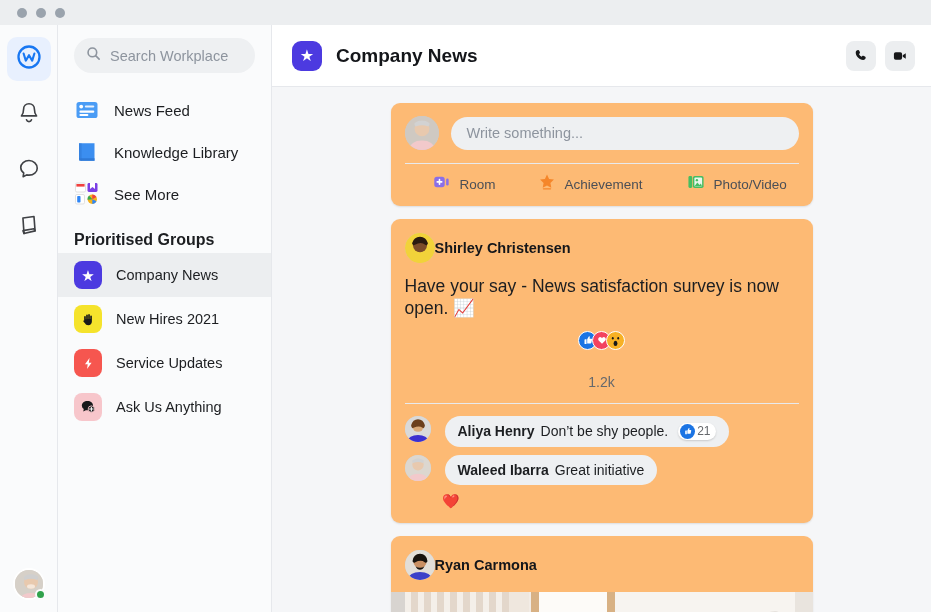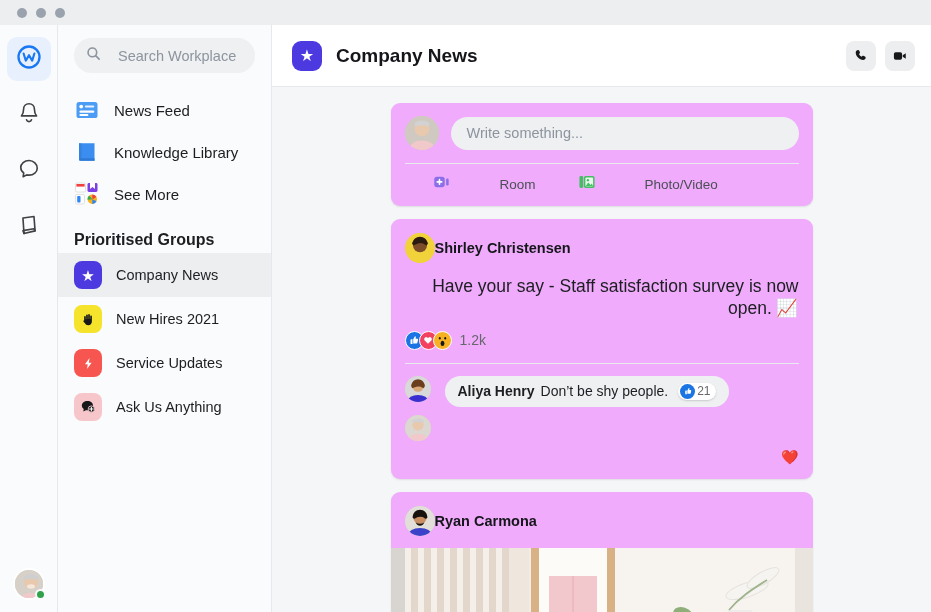--- a/index.html
+++ b/index.html
@@ -44,21 +44,21 @@
   }
 
   
   .sidebar {
     position: absolute; top: 25px; left: 58px; width: 214px; height: 587px;
     background: #fafbfc; border-right: 1px solid #e6e8ec;
   }
   .search-wrap { padding: 13px 16px 0 16px; }
   .search-box {
     height: 35px; border-radius: 18px; background: #eef0f2;
-    display: flex; align-items: center; padding: 0 12px; gap: 17px;
+    display: flex; align-items: center; padding: 0 12px; gap: 9px;
   }
   .search-text { color: #8d949e; font-size: 14.5px; }
 
   .nav-list { margin-top: 16px; }
   .nav-item {
     display: flex; align-items: center; gap: 14px;
     padding: 8px 16px; cursor: pointer;
   }
   .nav-ico { width: 26px; height: 26px; flex: 0 0 26px; position: relative; }
   .nav-label { font-size: 15px; color: #1c1e21; font-weight: 500; }
@@ -97,51 +97,51 @@
   .hdr-title { margin-left: 14px; font-size: 19px; font-weight: 700; color: #14161a; }
   .hdr-spacer { flex: 1; }
   .hdr-btn {
     width: 30px; height: 30px; border-radius: 8px; background: #eceef0;
     display: flex; align-items: center; justify-content: center;
     margin-left: 9px; cursor: pointer;
   }
 
   .feed { padding: 16px 0 0 0; height: 525px; overflow: hidden; }
   .card {
-    width: 422px; margin: 0 auto 13px auto; background: #f0abfc;
-    border-radius: 9px; box-shadow: 0 1px 2px rgba(0,0,0,.10); text-align: right;
+    width: 422px; margin: 0 auto 13px auto; background: #fdba74;
+    border-radius: 9px; box-shadow: 0 1px 2px rgba(0,0,0,.10);
   }
 
   
   .composer-top { display: flex; align-items: center; gap: 12px; padding: 13px 14px; }
   .av { border-radius: 50%; overflow: hidden; flex-shrink: 0; background: #cfc9c2; }
   .av-40 { width: 34px; height: 34px; }
   .av-32 { width: 30px; height: 30px; }
   .av-26 { width: 26px; height: 26px; }
   .composer-input {
     flex: 1; height: 33px; border-radius: 18px; background: #eef0f2;
     display: flex; align-items: center; padding: 0 16px;
     color: #8d949e; font-size: 14.5px;
   }
   .composer-div { height: 1px; background: #e8eaed; margin: 0 14px; }
   .composer-actions { display: flex; align-items: center; padding: 9px 14px 11px 14px; }
   .cact { display: flex; align-items: center; gap: 9px; cursor: pointer; }
   .cact:nth-child(1) { margin-left: 28px; }
   .cact:nth-child(2) { margin-left: 42px; }
   .cact:nth-child(3) { margin-left: 44px; }
-  .cact-label { font-size: 13.5px; color: #4b4f56; margin-left: 40px; }
+  .cact-label { font-size: 13.5px; color: #4b4f56; }
 
   
   .post-head { display: flex; align-items: center; gap: 0; padding: 14px 14px 0 14px; }
   .post-author { font-size: 14.5px; font-weight: 700; color: #14161a; }
   .post-body {
     padding: 12px 14px 0 14px; font-size: 17.5px; color: #1c1e21;
     line-height: 1.28; font-weight: 400;
   }
-  .reactions { display: flex; align-items: center; gap: 8px; padding: 11px 14px 13px 14px; }
+  .reactions { display: flex; align-items: center; gap: 24px; padding: 11px 14px 13px 14px; flex-direction: column; }
   .rstack { display: flex; align-items: center; }
   .rbubble {
     width: 19px; height: 19px; border-radius: 50%;
     display: flex; align-items: center; justify-content: center;
     border: 1.5px solid #fff; font-size: 11px; line-height: 1;
   }
   .rbubble + .rbubble { margin-left: -5px; }
   .rcount { font-size: 14px; color: #65686c; }
 
   .post-div { height: 1px; background: #e8eaed; margin: 0 14px; }
@@ -367,20 +367,29 @@
                 <rect x="1.4" y="4.2" width="11.6" height="11.6" rx="3" fill="#8a6fe8"></rect>
                 <path d="M7.2 7.4v5M4.7 9.9h5" stroke="#fff" stroke-width="1.8" stroke-linecap="round"></path>
                 <rect x="14.6" y="6.2" width="2.8" height="7.6" rx="1.3" fill="#8a6fe8"></rect>
               </svg>
             </span>
             <span class="cact-label">Room</span>
           </div>
           <div class="cact">
             <span>
               <svg width="18" height="18" viewBox="0 0 20 20">
+                <path d="M10 1.6 12.3 6.6 17.7 7.3 13.8 11.1 14.8 16.5 10 13.9 5.2 16.5 6.2 11.1 2.3 7.3 7.7 6.6z" fill="#f5862a"></path>
+                <path d="M6.1 17.6h7.8" stroke="#f5862a" stroke-width="1.5" stroke-linecap="round"></path>
+              </svg>
+            </span>
+            <span class="cact-label">Achievement</span>
+          </div>
+          <div class="cact">
+            <span>
+              <svg width="18" height="18" viewBox="0 0 20 20">
                 <rect x="1.6" y="3.4" width="4.2" height="13.2" rx="1.5" fill="#45bd62"></rect>
                 <rect x="6.6" y="3.4" width="11.8" height="13.2" rx="2" fill="#45bd62"></rect>
                 <rect x="8.2" y="5" width="8.6" height="10" rx="1.1" fill="#e9f7ed"></rect>
                 <circle cx="11" cy="8" r="1.3" fill="#45bd62"></circle>
                 <path d="M8.4 14.6 11.4 10.5 14 13.2 15.4 11.7 16.7 14.6z" fill="#45bd62"></path>
               </svg>
             </span>
             <span class="cact-label">Photo/Video</span>
           </div>
         </div>
@@ -391,21 +400,21 @@
           <div class="av av-32">
             <svg width="30" height="30" viewBox="0 0 32 32">
               <rect width="32" height="32" fill="#f2d23a"></rect>
               <circle cx="16" cy="13" r="7.5" fill="#7b4b2a"></circle>
               <path d="M7.5 11q2-7 8.5-7t8.5 7q-1 3-3 1.5-4-3.5-11 0Q8.5 14 7.5 11z" fill="#2a1a10"></path>
               <path d="M2 32q3-8 14-8t14 8z" fill="#f2d23a"></path>
             </svg>
           </div>
           <span class="post-author">Shirley Christensen</span>
         </div>
-        <div class="post-body">Have your say - Staff satisfaction survey is now open. 📈</div>
+        <div class="post-body">Have your say - News satisfaction survey is now open. 📈</div>
         <div class="reactions">
           <span class="rstack">
             <span class="rbubble" style="background:#1b74e4">
               <svg width="10" height="10" viewBox="0 0 16 16" fill="#fff">
                 <path d="M5.6 14.4H3.4a1 1 0 0 1-1-1V7.8a1 1 0 0 1 1-1h2.2zM6.7 6.8l2.6-4.5c.3-.6 1.5-.5 1.6.6l-.3 3h2.6c.9 0 1.5.8 1.3 1.6l-1.1 4.9c-.2.7-.7 1.1-1.4 1.1H6.7z"></path>
               </svg>
             </span>
             <span class="rbubble" style="background:#f3425f">
               <svg width="10" height="10" viewBox="0 0 16 16" fill="#fff">
                 <path d="M8 13.8 2.6 8.6a3.2 3.2 0 0 1 4.5-4.5L8 5l.9-.9a3.2 3.2 0 0 1 4.5 4.5z"></path>
@@ -450,20 +459,26 @@
           </div>
 
           <div class="comment">
             <div class="av av-26">
               <svg width="26" height="26" viewBox="0 0 32 32">
                 <rect width="32" height="32" fill="#dcd7d0"></rect>
                 <circle cx="16" cy="12" r="7" fill="#e8c9ae"></circle>
                 <path d="M9 6.5q7-4.5 14 0 .6 2.2-1 3.4-6-2.4-12 0Q8.4 8.8 9 6.5z" fill="#d2d2d2"></path>
                 <path d="M3 32q2.5-9 13-9t13 9z" fill="#f2c9cb"></path>
               </svg>
+            </div>
+            <div>
+              <div class="cbubble">
+                <span class="cname">Waleed Ibarra</span>
+                <span>Great initiative</span>
+              </div>
             </div>
           </div>
           <div class="heart-react">❤️</div>
         </div>
       </div>
 
       <div class="card">
         <div class="post-head">
           <div class="av av-32">
             <svg width="30" height="30" viewBox="0 0 32 32">

